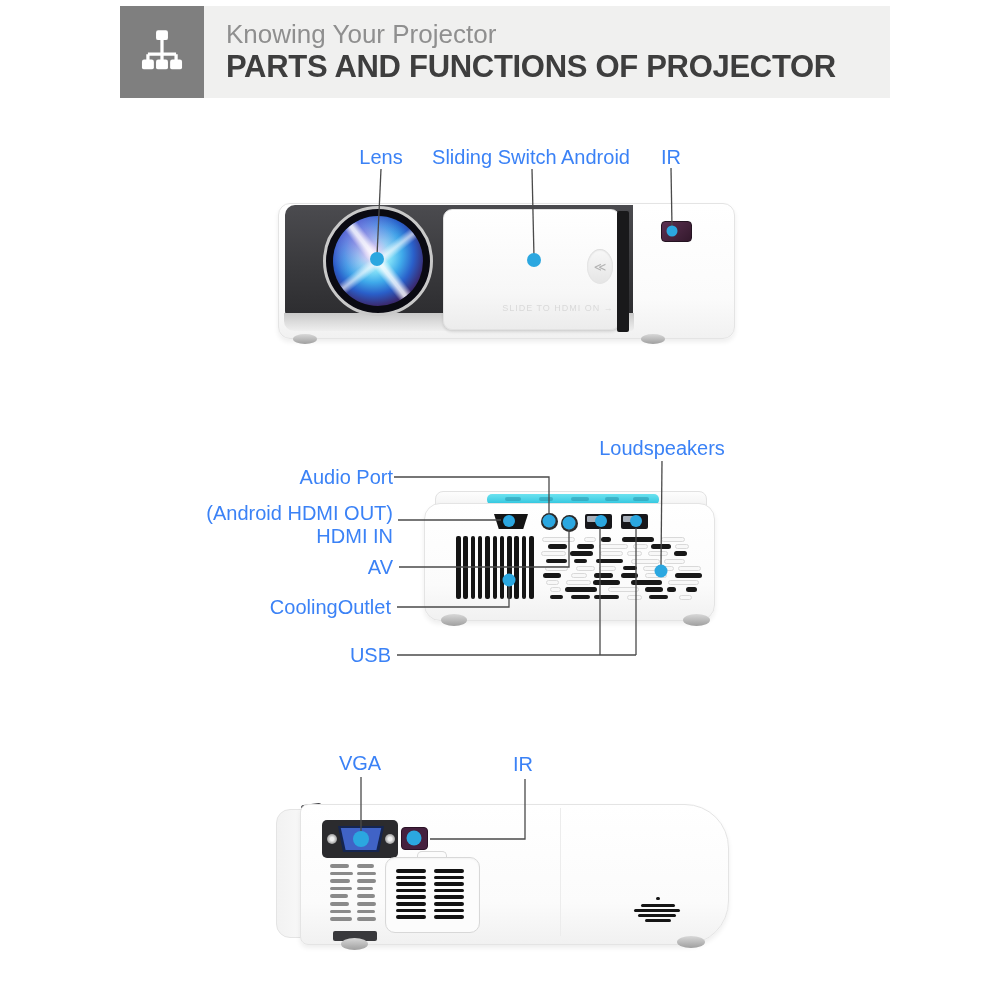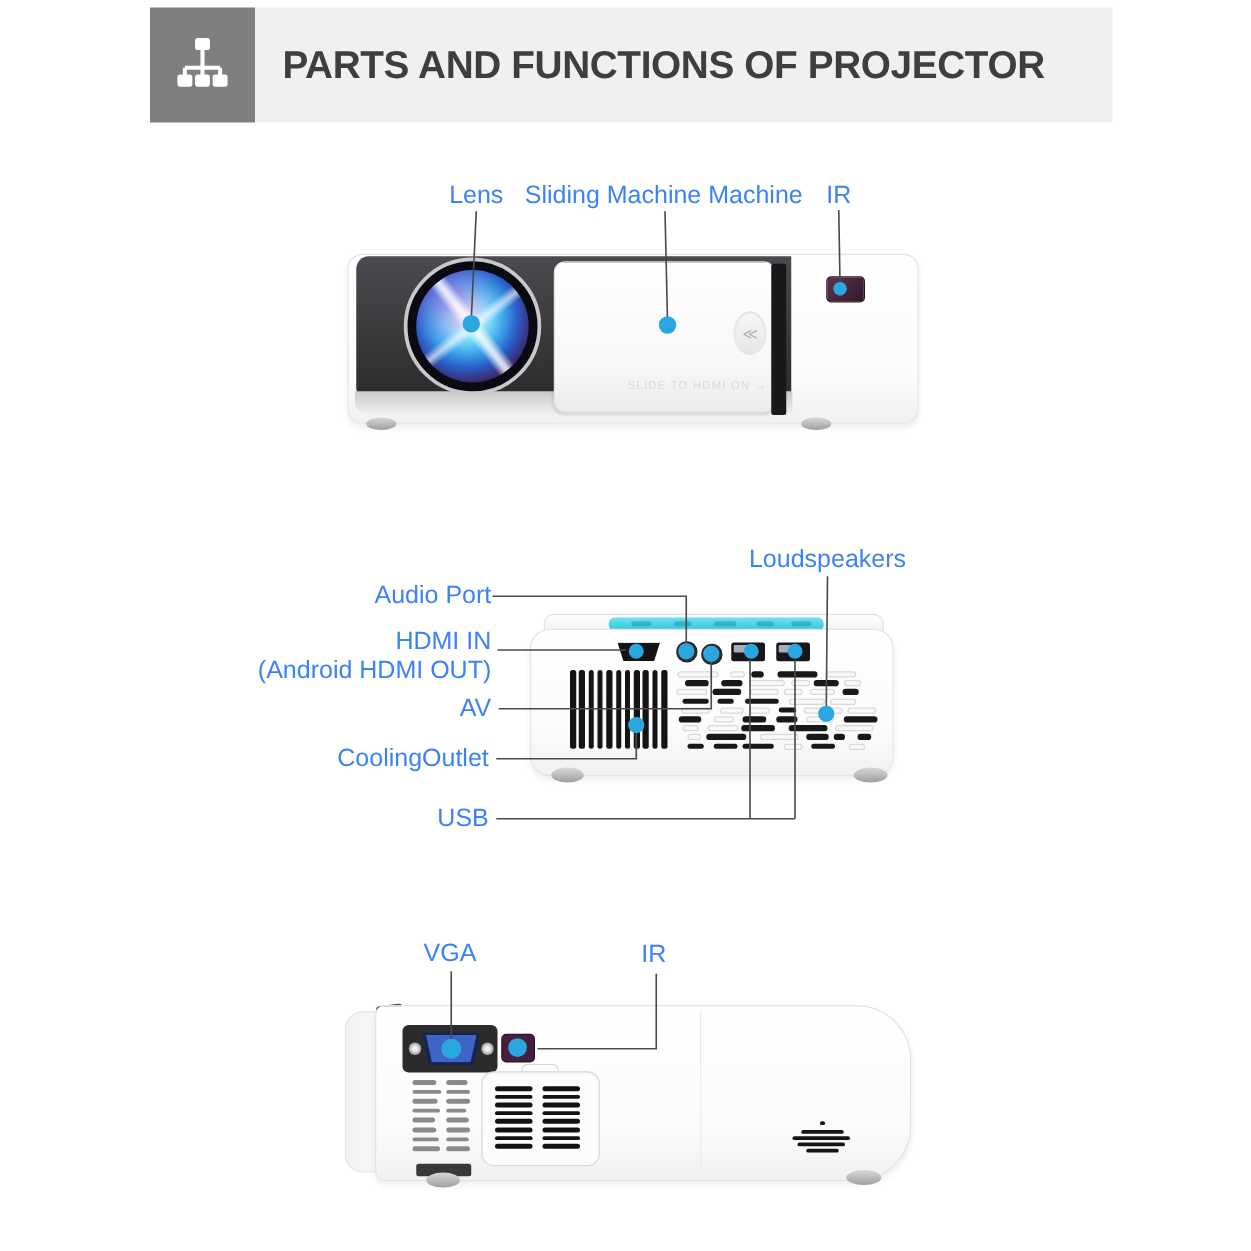--- a/index.html
+++ b/index.html
@@ -86,20 +86,21 @@
       <g stroke="#ffffff" stroke-width="3" fill="none">
         <path d="M24 12 L24 26 M11 26 L37 26 M11 26 L11 32 M24 26 L24 32 M37 26 L37 32"></path>
       </g>
       <rect x="18.5" y="4" width="11" height="9" rx="2" fill="#ffffff"></rect>
       <rect x="5.5" y="31" width="11" height="9" rx="2" fill="#ffffff"></rect>
       <rect x="18.5" y="31" width="11" height="9" rx="2" fill="#ffffff"></rect>
       <rect x="31.5" y="31" width="11" height="9" rx="2" fill="#ffffff"></rect>
     </svg>
   </div>
   <div class="abs band">
+    <div class="kicker">Knowing Your Projector</div>
     <div class="h-title">PARTS AND FUNCTIONS OF PROJECTOR</div>
   </div>
 
   <div>
     <div class="body-shell" style="left:278px;top:203px;width:455px;height:134px;border-radius:12px"></div>
     <div class="abs dark-panel"></div>
     <div class="abs silver-strip"></div>
     <div class="abs lens">
       <div class="iris">
         <div class="ray ray1"></div>
@@ -293,27 +294,27 @@
       <circle cx="601" cy="521" r="6"></circle>
       <circle cx="636" cy="521" r="6"></circle>
       <circle cx="509" cy="580" r="6.5"></circle>
       <circle cx="661" cy="571" r="6.5"></circle>
       <circle cx="361" cy="839" r="8"></circle>
       <circle cx="414" cy="838" r="7.5"></circle>
     </g>
   </svg>
 
   <div class="lbl center" style="left:381px;top:157px">Lens</div>
-  <div class="lbl center" style="left:531px;top:157px">Sliding Machine Machine</div>
+  <div class="lbl center" style="left:531px;top:157px">Sliding Switch Android</div>
   <div class="lbl center" style="left:671px;top:157px">IR</div>
 
   <div class="lbl rlbl" style="right:608px;top:477px">Audio Port</div>
   <div class="lbl rlbl" style="right:608px;top:525px;line-height:23px">
+    <span style="display:block">(Android HDMI OUT)</span>
     <span style="display:block">HDMI IN</span>
-    <span style="display:block">(Android HDMI OUT)</span>
   </div>
   <div class="lbl rlbl" style="right:608px;top:567px">AV</div>
   <div class="lbl rlbl" style="right:610px;top:607px">CoolingOutlet</div>
   <div class="lbl rlbl" style="right:610px;top:655px">USB</div>
   <div class="lbl center" style="left:662px;top:448px">Loudspeakers</div>
 
   <div class="lbl center" style="left:360px;top:763px">VGA</div>
   <div class="lbl center" style="left:523px;top:764px">IR</div>
 
 </div>

